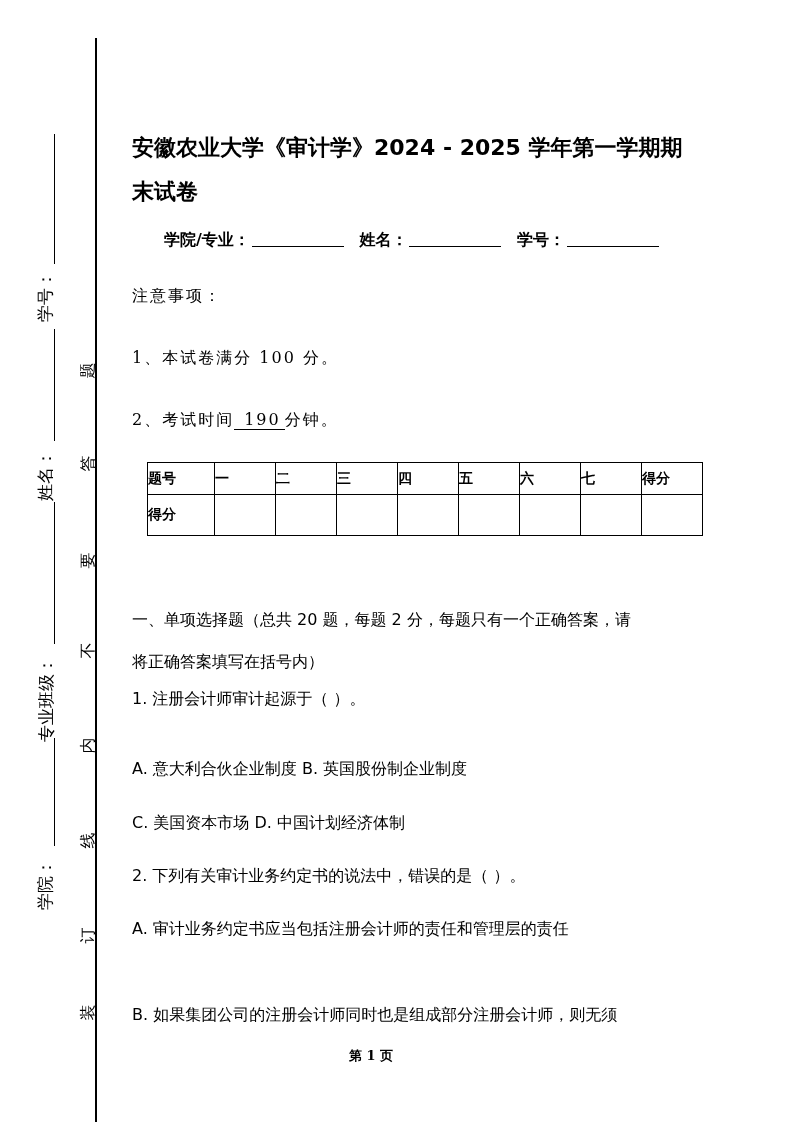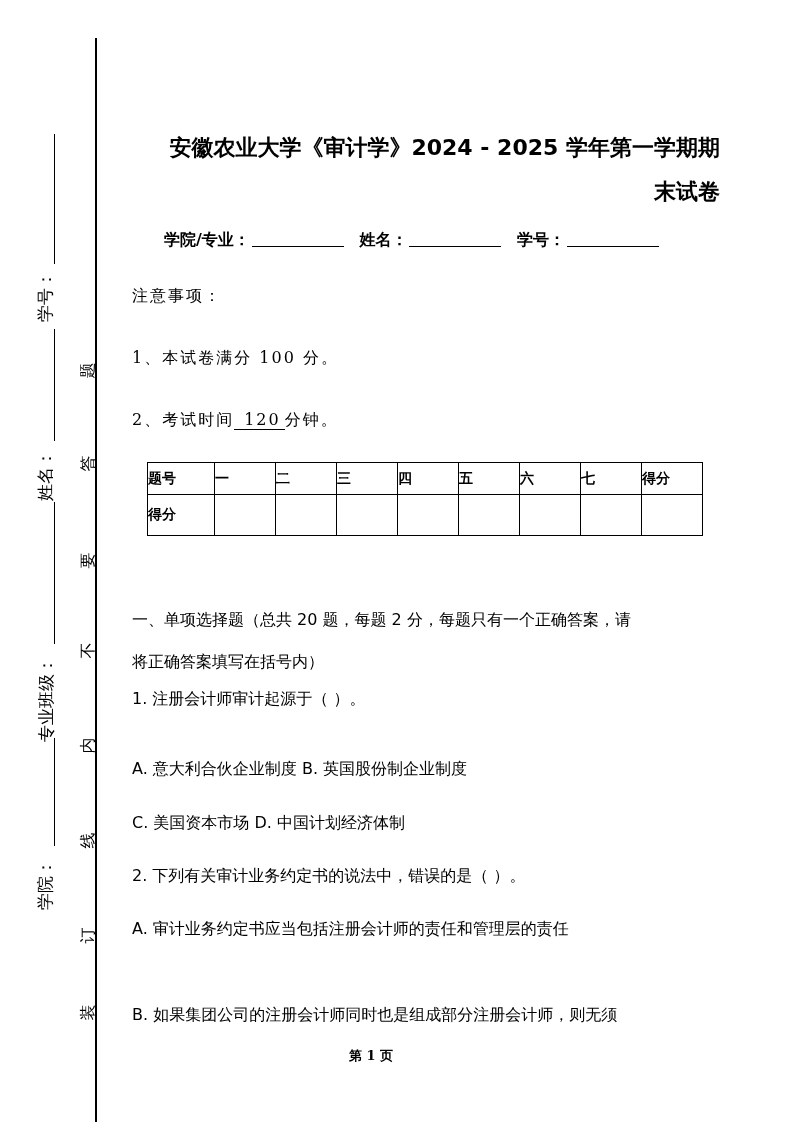--- a/index.html
+++ b/index.html
@@ -1,20 +1,20 @@
 <!DOCTYPE html>
 <html><head>
 <meta charset="utf-8">
 <style>
   html, body { margin: 0; padding: 0; background: #ffffff; }
   body { width: 793px; height: 1122px; position: relative; overflow: hidden; color: #000; font-family: "DejaVu Serif", "Liberation Serif", serif; }
   .vline { position: absolute; background: #000; }
   .side-label { position: absolute; transform: rotate(-90deg); transform-origin: center center; white-space: nowrap; font-size: 17px; font-family: "DejaVu Sans", sans-serif; }
   .side-char { position: absolute; transform: rotate(-90deg); font-size: 16px; font-family: "DejaVu Serif", serif; }
-  .title { position: absolute; left: 120px; width: 600px; text-align: right; font-family: "DejaVu Sans", sans-serif; font-weight: bold; font-size: 22px; }
+  .title { position: absolute; left: 132px; width: 600px; text-align: left; font-family: "DejaVu Sans", sans-serif; font-weight: bold; font-size: 22px; }
   .info { position: absolute; top: 230px; left: 164px; font-family: "DejaVu Sans", sans-serif; font-weight: bold; font-size: 16px; white-space: nowrap; }
   .info .blank { display: inline-block; width: 92px; border-bottom: 1px solid #000; margin: 0 10px 0 2px; vertical-align: -2px; }
   .line { position: absolute; left: 132px; font-size: 16px; white-space: nowrap; text-align: center; }
   .notice { letter-spacing: 2px; font-family: "DejaVu Serif", serif; }
   .ul { display: inline-block; border-bottom: 1px solid #000; padding: 0 4px 0 10px; }
   table.score { position: absolute; top: 462px; left: 147px; border-collapse: collapse; font-family: "DejaVu Sans", sans-serif; font-size: 14px; font-weight: bold; }
   table.score td { border: 1px solid #000; text-align: left; width: 60px; padding: 0; }
   table.score td.first { width: 66px; }
   table.score tr.r0 td { height: 31px; }
   table.score tr.r1 td { height: 40px; }
@@ -50,21 +50,21 @@
 
 <div class="info">
   <span>学院/专业：</span><span class="blank"></span>
   <span>姓名：</span><span class="blank"></span>
   <span>学号：</span><span class="blank"></span>
 </div>
 
 <div class="line notice" style="top:286px;">注意事项：</div>
 <div class="line notice" style="top:348px;">1、本试卷满分 100 分。</div>
 <div class="line notice" style="top:410px;">
-  <span>2、考试时间</span><span class="ul">120</span><span>分钟。</span>
+  <span>2、考试时间</span><span class="ul">190</span><span>分钟。</span>
 </div>
 
 <table class="score">
   <tbody>
       <tr class="r0">
     <td class="first">题号</td>
     <td>一</td>
     <td>二</td>
     <td>三</td>
     <td>四</td>

